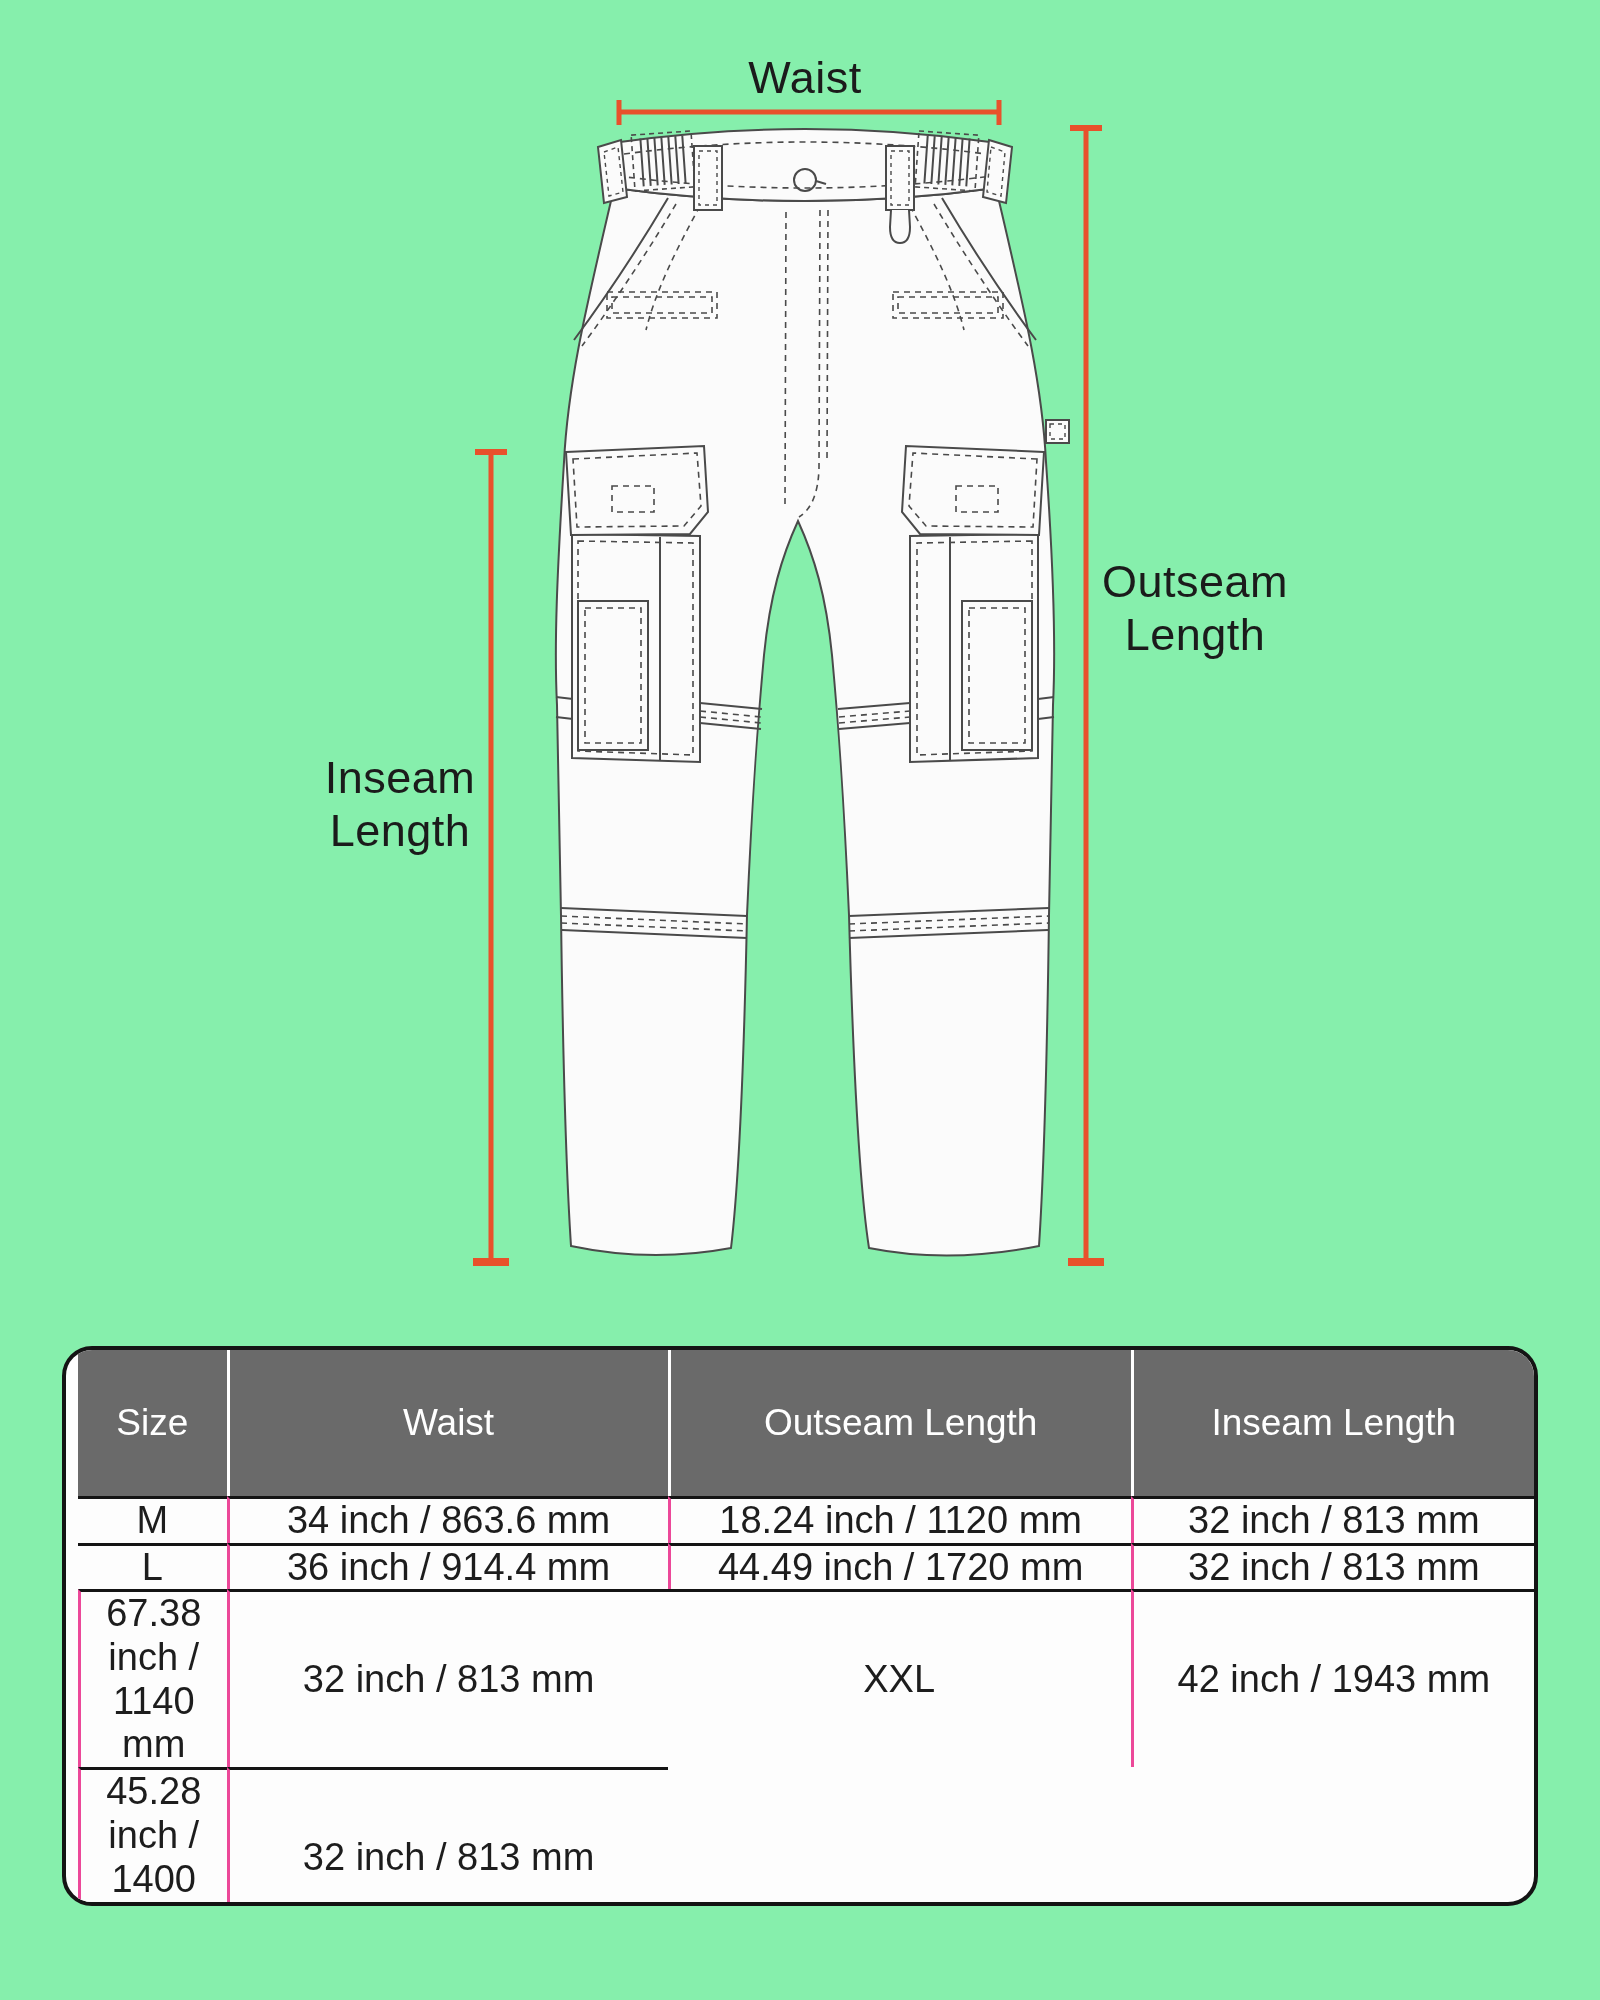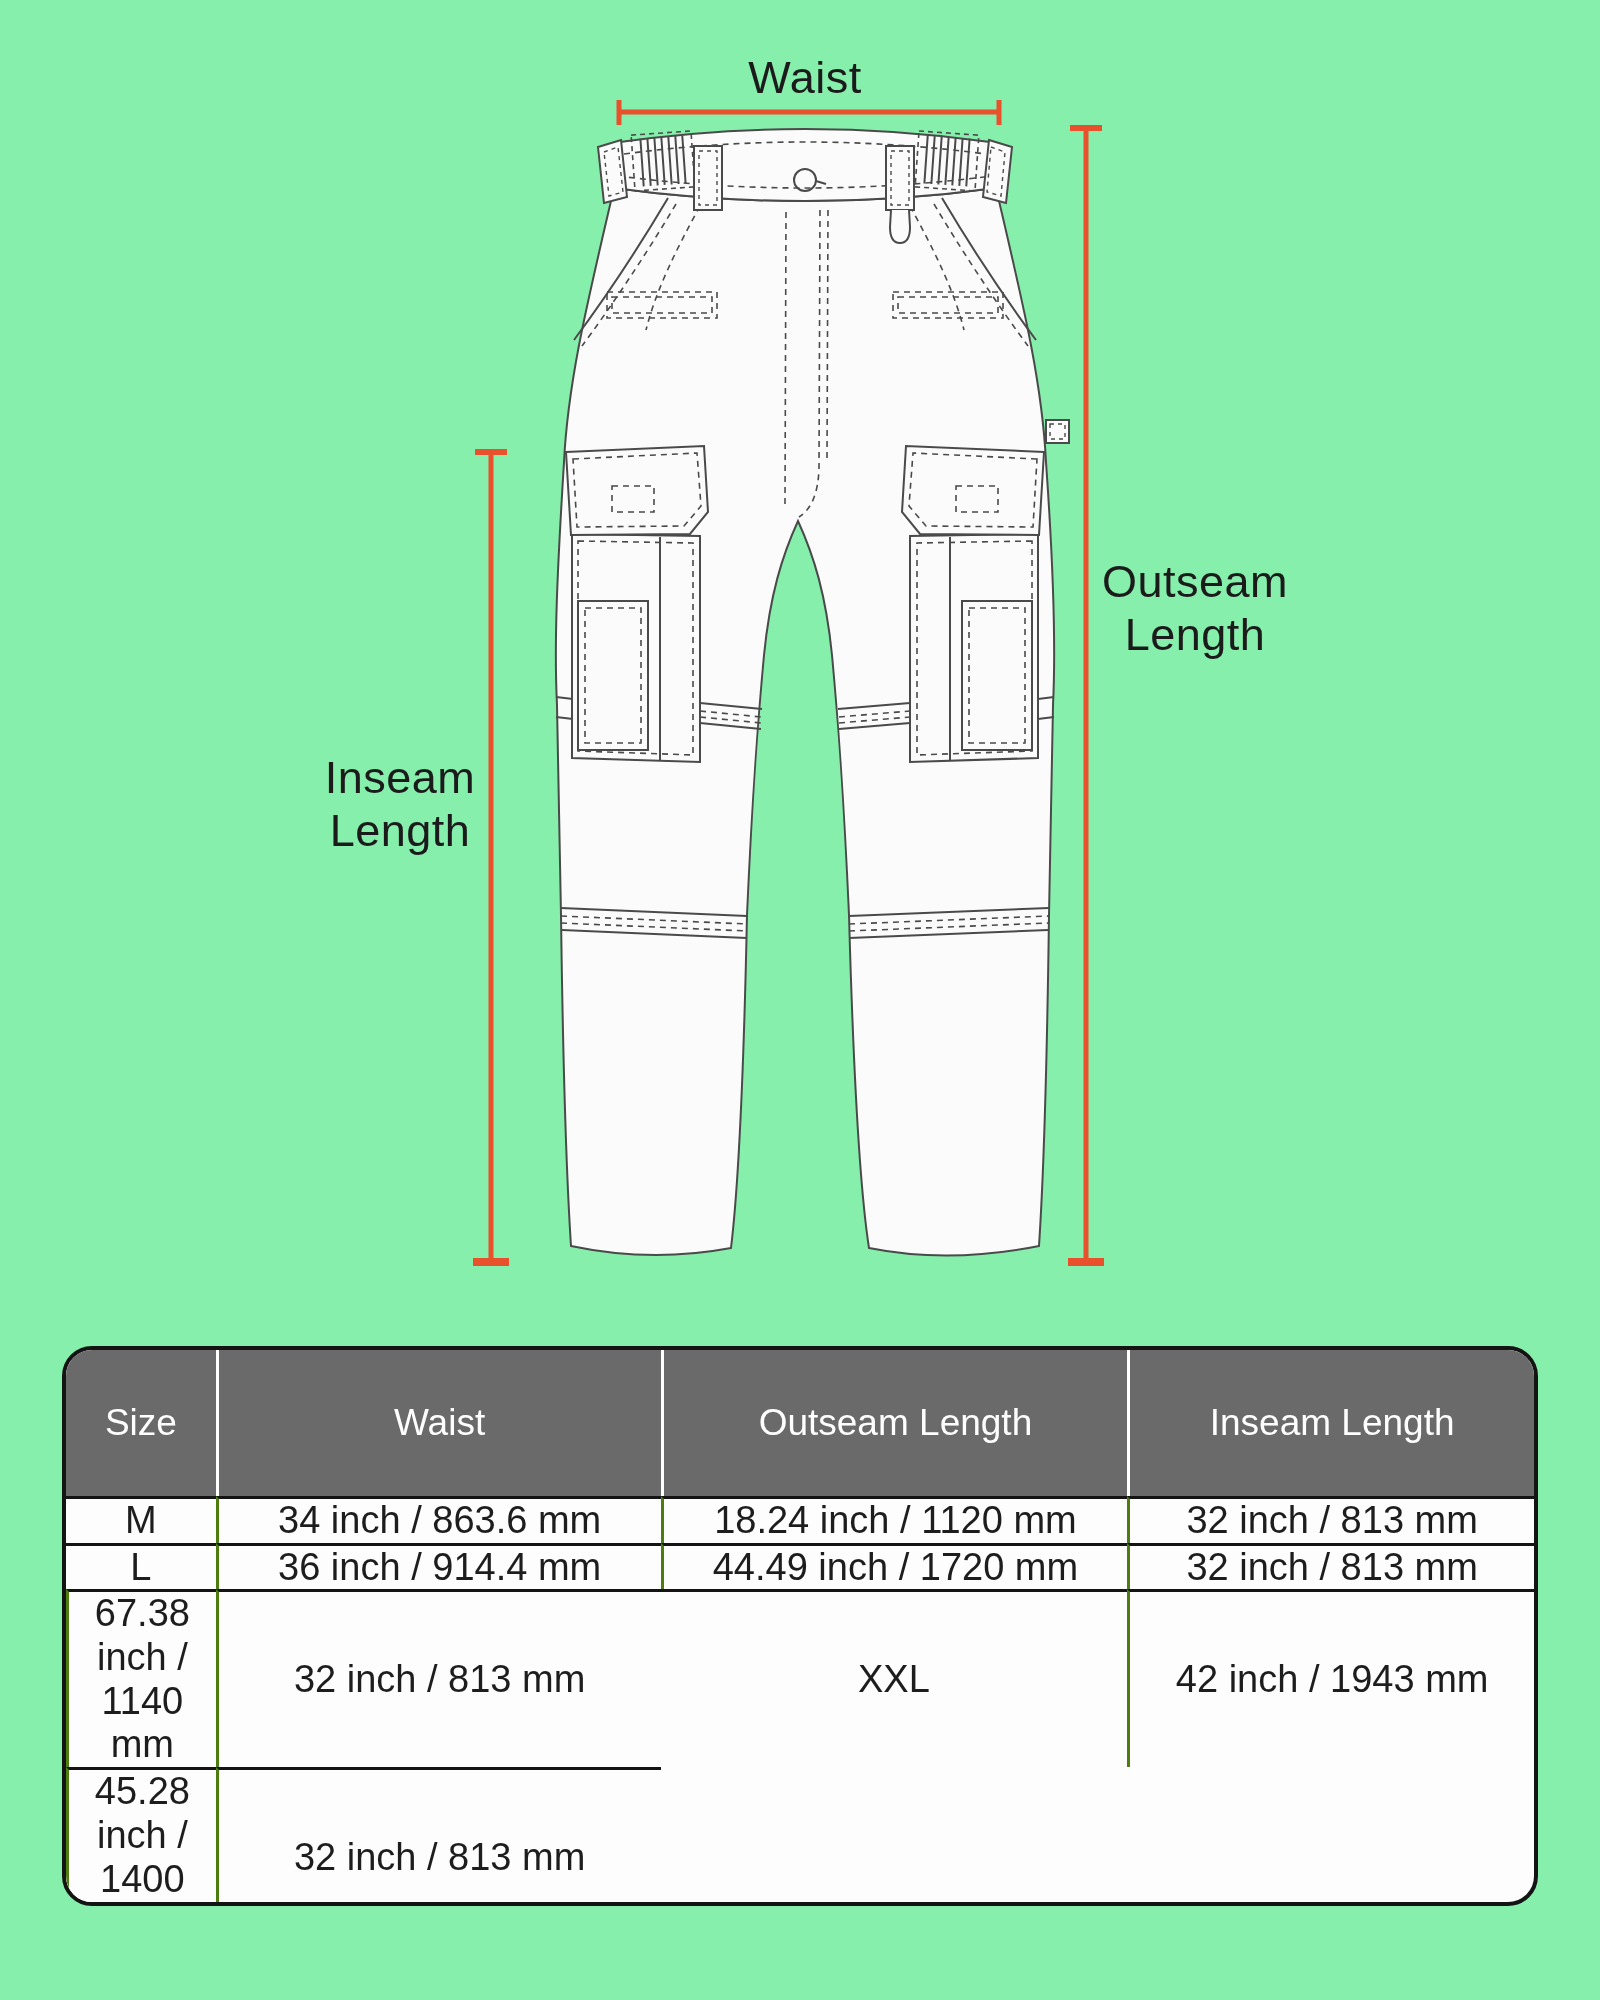--- a/index.html
+++ b/index.html
@@ -33,38 +33,39 @@
     left:62px; top:1346px;
     width:1476px; height:560px;
     box-sizing:border-box;
     border:4px solid #141414;
     border-radius:30px;
     overflow:hidden;
     background:#fdfdfd;
     display:grid;
     grid-template-columns: 10.2% 30.3% 31.8% 27.7%;
     grid-template-rows: 146px 1fr 1fr 1fr 1fr;
+    padding-left: 12px;
   }
   .cell {
     display:flex; align-items:center; justify-content:center;
     text-align:center;
     box-sizing:border-box;
     font-size:38px;
     color:#1d1d1d;
     line-height:1.15;
     padding:0 8px;
   }
   .cell.head {
     background:#6a6a6a;
     color:#ffffff;
     font-size:37px;
   }
   .cell.head.sep  { border-left:3px solid #ffffff; }
   .cell.body      { border-top:3px solid #141414; background:#fdfdfd; }
-  .cell.body.sep  { border-left:3px solid #4d7c0f; }
+  .cell.body.sep  { border-left:3px solid #ec4899; }
 </style>
 </head>
 <body>
 
 <div class="stage">
 
   <svg class="illustration" width="1600" height="1330" viewBox="0 0 1600 1330">
     <g fill="none" stroke="#4a4a4a" stroke-width="2">
 
       <path fill="#fbfbfb" d="

